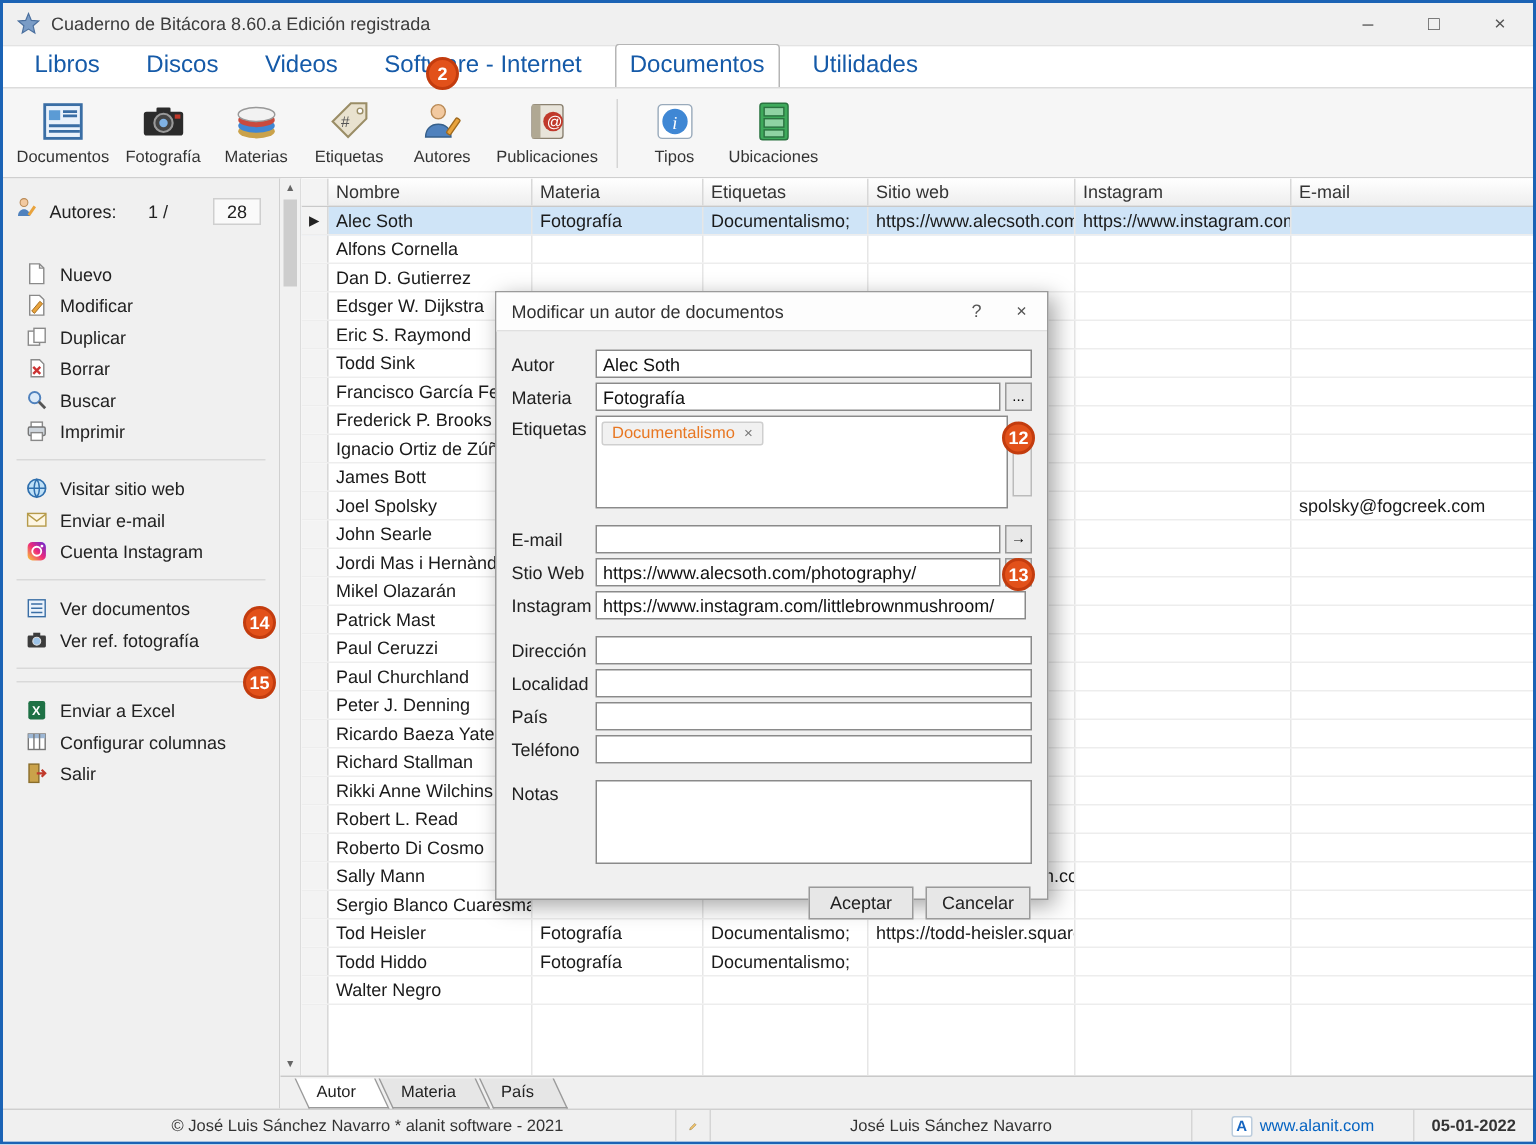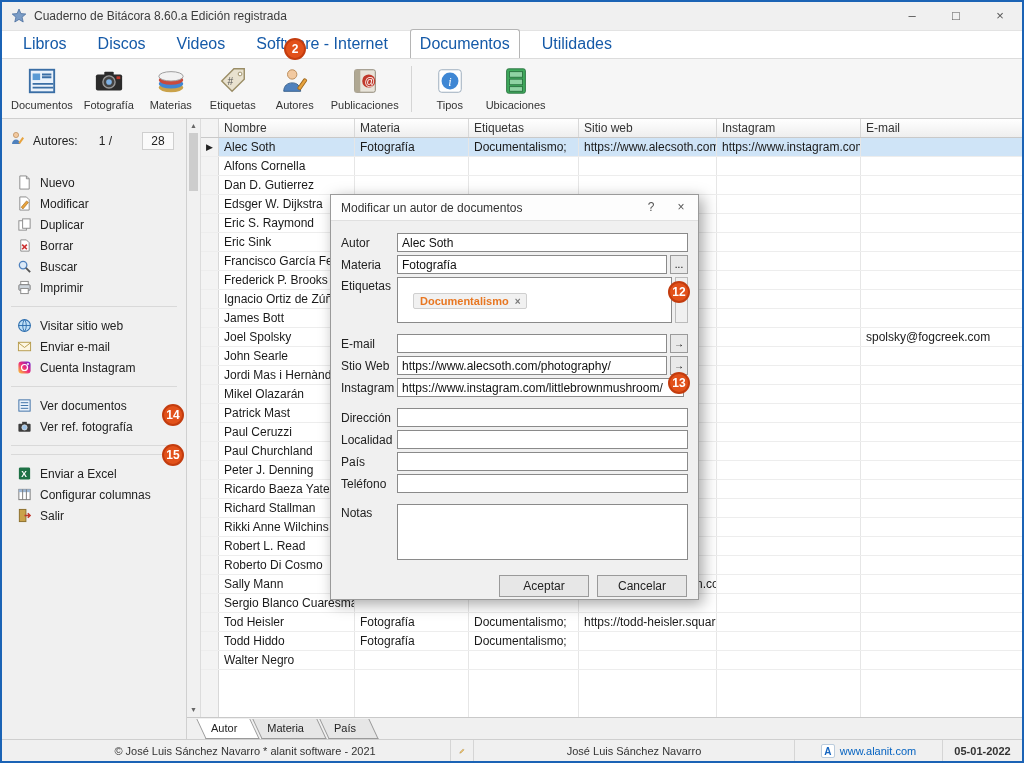--- a/index.html
+++ b/index.html
@@ -82,30 +82,30 @@
   
   .dialog { position:absolute; left:328px; top:192px; width:369px; height:406px; background:#f0f0f0; border:1px solid #9a9a9a; box-shadow:4px 4px 14px rgba(0,0,0,.35); z-index:10; }
   .dlg-title { height:26px; background:#fdfdfd; border-bottom:1px solid #e0e0e0; display:flex; align-items:center; padding:0 2px 0 10px; font-size:12px; color:#333; }
   .dlg-titlebtns { margin-left:auto; display:flex; }
   .dlg-btn { width:30px; height:25px; text-align:center; line-height:25px; color:#555; font-size:12px; }
   .dlg-body { padding:12px 10px 0 10px; }
   .drow { display:flex; align-items:center; margin-bottom:3px; }
   .dlabel { width:56px; flex:0 0 auto; font-size:12px; color:#222; }
   .dinput { flex:1 1 auto; height:19px; background:#fff; border:1px solid #8a8a8a; font-size:12px; padding:0 4px; font-family:inherit; color:#111; min-width:0; }
   .dbtn-sm { width:18px; height:19px; margin-left:3px; background:#e9e9e9; border:1px solid #9a9a9a; font-size:10px; line-height:16px; text-align:center; flex:0 0 auto; font-family:inherit; }
-  .tagbox { flex:1 1 auto; height:46px; background:#fff; border:1px solid #8a8a8a; padding:15px; min-width:0;font-weight:bold; }
+  .tagbox { flex:1 1 auto; height:62px; background:#fff; border:1px solid #8a8a8a; padding:3px; min-width:0; }
   .tag { display:inline-flex; align-items:center; gap:6px; background:#f1f1f1; border:1px solid #cfcfcf; border-radius:2px; padding:1px 6px; font-size:11px; color:#e87722; }
   .tag .x { color:#777; font-size:10px; }
   .tag-scroll { width:13px; height:46px; margin-left:3px; background:#f0f0f0; border:1px solid #bbb; flex:0 0 auto; }
   .dspacer { height:8px; }
   .dlabel-top { align-self:flex-start; padding-top:2px; }
   .dtext { flex:1 1 auto; height:56px; background:#fff; border:1px solid #8a8a8a; resize:none; font-family:inherit; font-size:12px; }
   .drow.notas { align-items:flex-start; }
   .dlg-actions { display:flex; justify-content:flex-end; gap:8px; padding:12px 1px 0 0; }
-  .dlg-action { width:90px; height:22px; background:#e7e7e7; border:1px solid #9a9a9a; font-size:12px; font-family:inherit; color:#222; }
+  .dlg-action { width:70px; height:22px; background:#e7e7e7; border:1px solid #9a9a9a; font-size:12px; font-family:inherit; color:#222; }
 
   
   .callout { position:absolute; width:22px; height:22px; border-radius:50%; background:#e2511a; border:2px solid #c33c0e; color:#fff; font-weight:bold; font-size:12px; display:flex; align-items:center; justify-content:center; z-index:20; }
   #callout-11 { left:282px; top:36px; }
   #callout-12 { left:666px; top:279px; }
   #callout-13 { left:666px; top:370px; }
   #callout-14 { left:160px; top:402px; }
   #callout-15 { left:160px; top:442px; }
 </style>
 </head>
@@ -451,21 +451,21 @@
                 <div class="tcell sel"></div>
                 <div class="tcell c-nombre">Eric S. Raymond</div>
                 <div class="tcell c-materia"></div>
                 <div class="tcell c-etiquetas"></div>
                 <div class="tcell c-sitio_web"></div>
                 <div class="tcell c-instagram"></div>
                 <div class="tcell c-email"></div>
               </div>
               <div class="trow">
                 <div class="tcell sel"></div>
-                <div class="tcell c-nombre">Eric Sink</div>
+                <div class="tcell c-nombre">Todd Sink</div>
                 <div class="tcell c-materia"></div>
                 <div class="tcell c-etiquetas"></div>
                 <div class="tcell c-sitio_web"></div>
                 <div class="tcell c-instagram"></div>
                 <div class="tcell c-email"></div>
               </div>
               <div class="trow">
                 <div class="tcell sel"></div>
                 <div class="tcell c-nombre">Francisco García Fernán</div>
                 <div class="tcell c-materia"></div>

